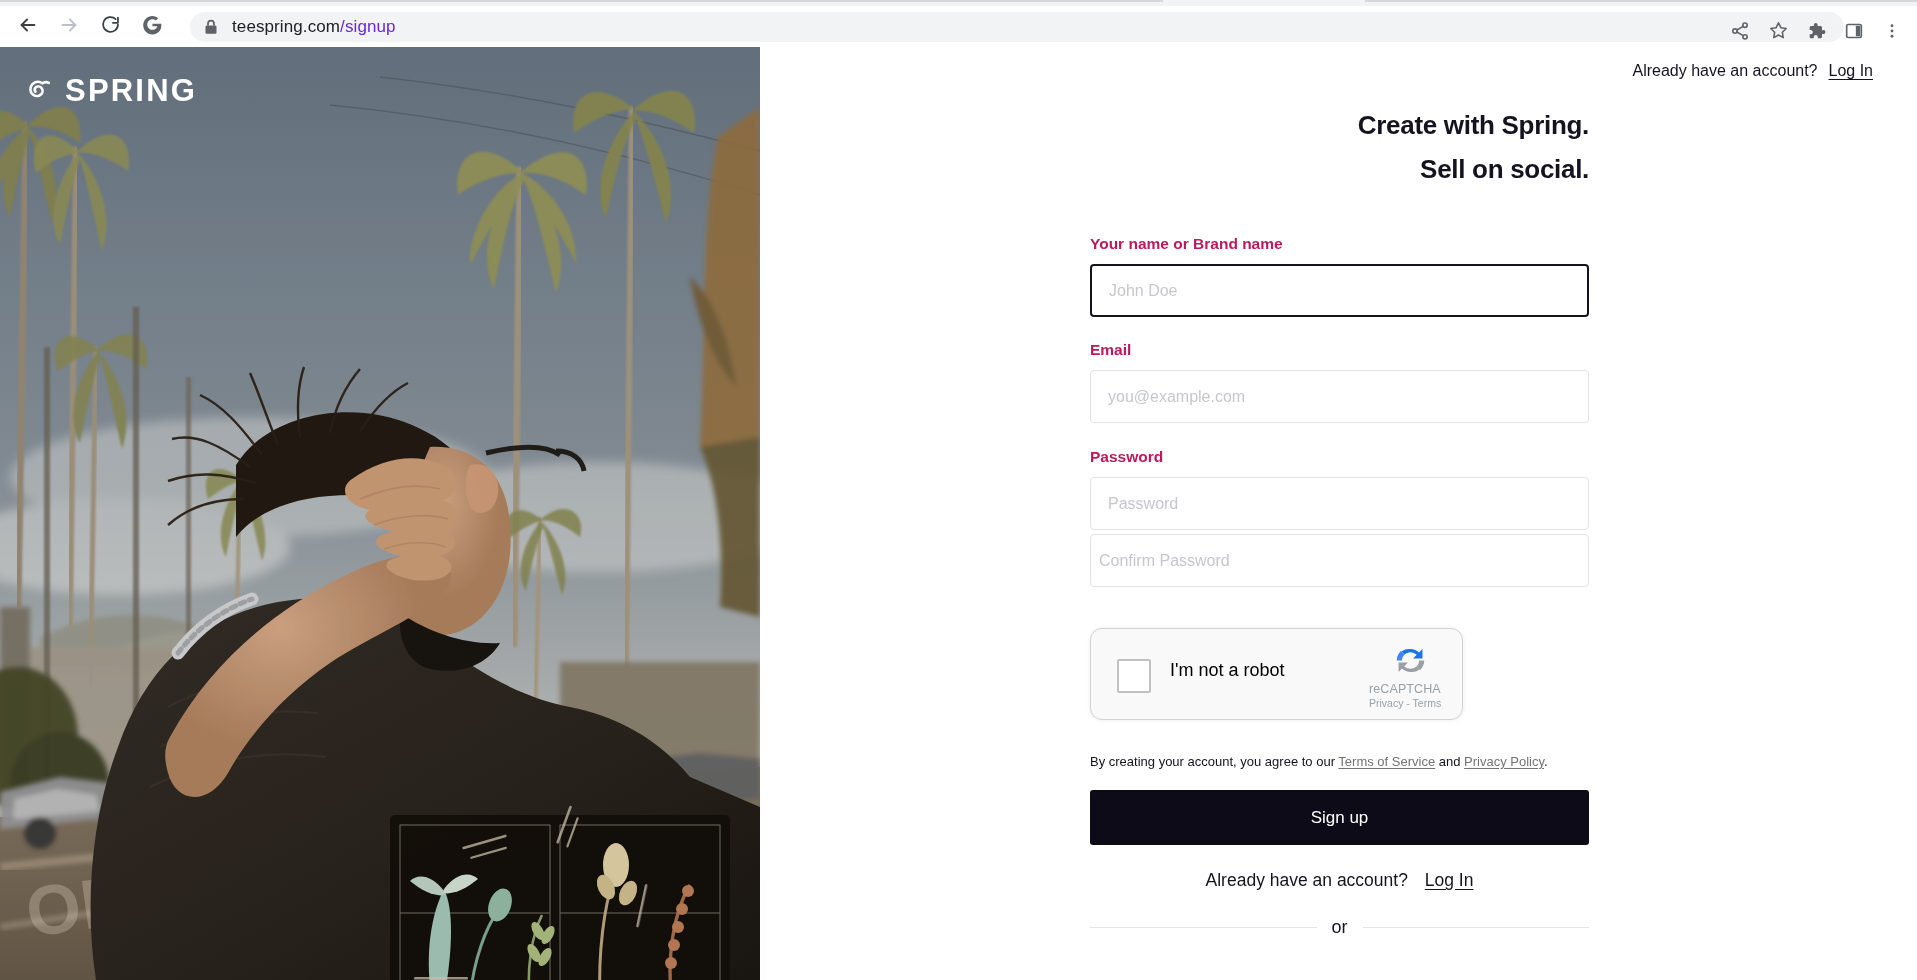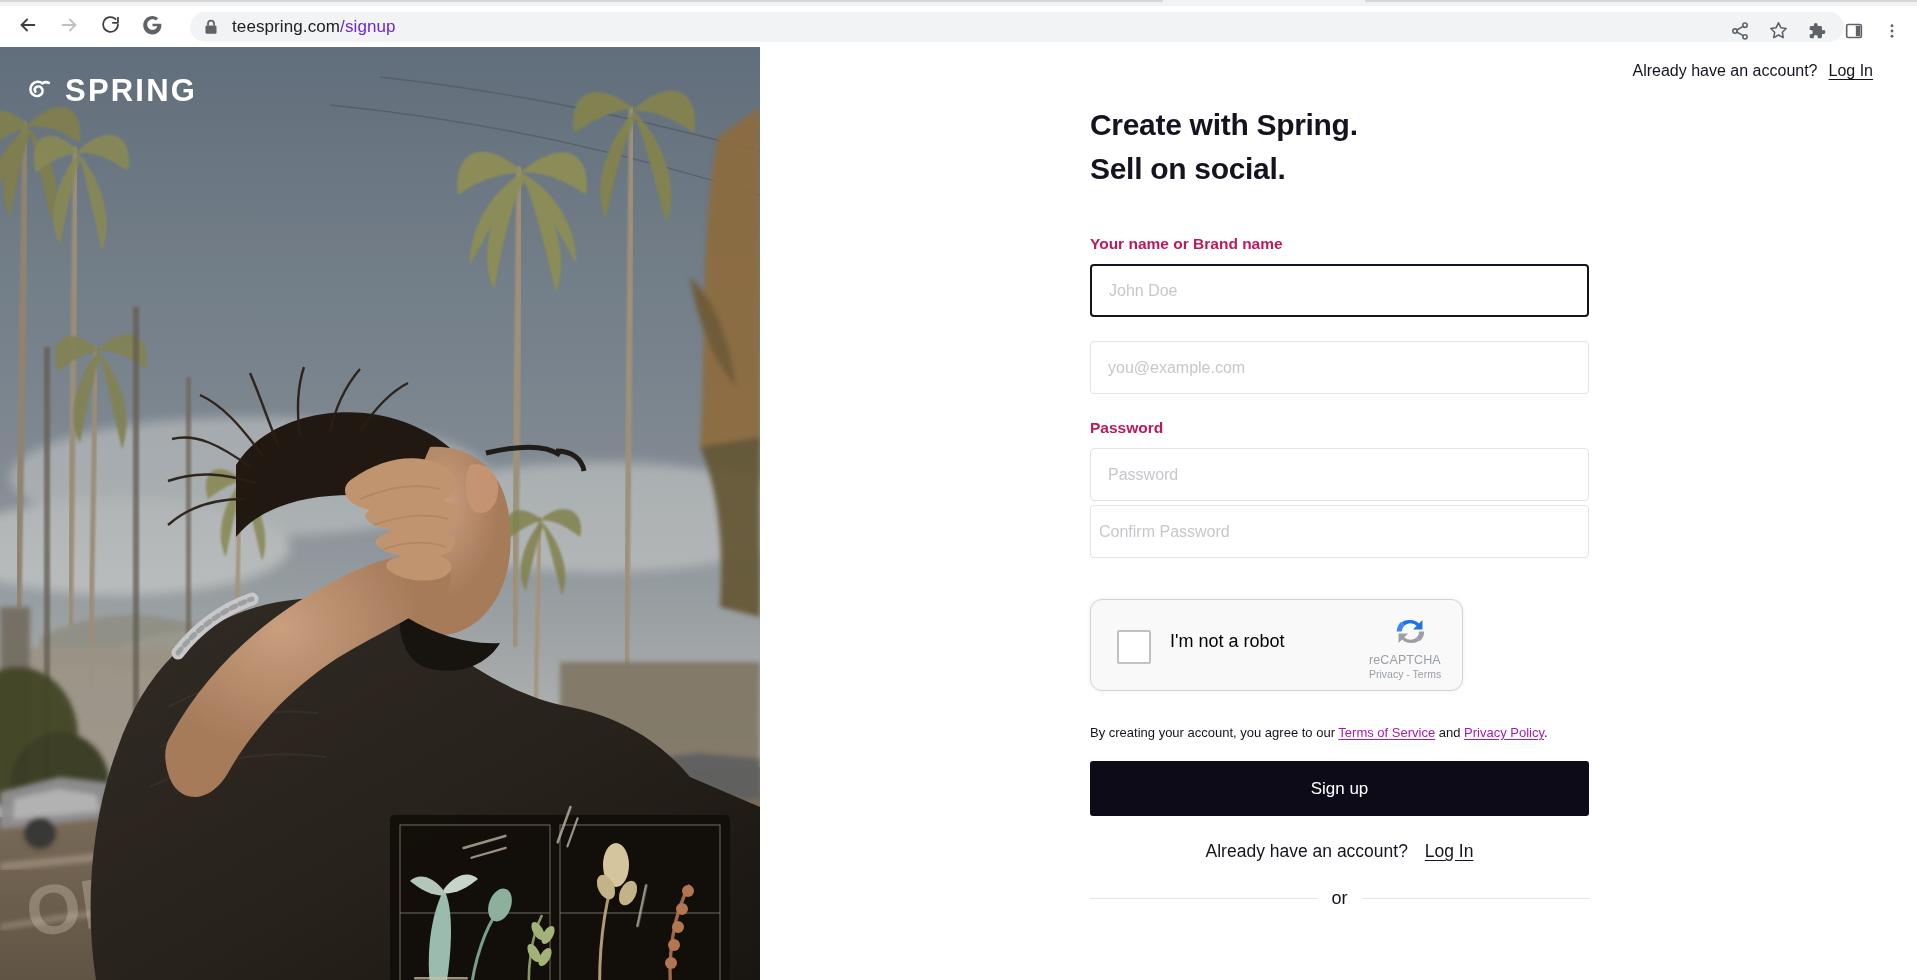--- a/index.html
+++ b/index.html
@@ -126,25 +126,26 @@
     text-underline-offset: 3px;
   }
 
   #form-column {
     position: absolute;
     left: 330px; top: 56px;
     width: 499px;
   }
 
   #signup-heading {
-    font-size: 30px;
+    font-size: 26px;
     line-height: 44px;
     font-weight: 700;
     color: #15131f;
     letter-spacing: -0.3px;
+    text-align: right;
   }
   #signup-heading .l2 { display: block; }
 
   .field-group { margin-top: 0; }
   .field-label {
     font-size: 15.5px;
     font-weight: 700;
     color: #be185d;
     margin-bottom: 11px;
   }
@@ -208,21 +209,21 @@
   #recaptcha-brand .legal a { color: #9aa0a6; text-decoration: none; }
 
   
   #terms-text {
     margin-top: 33px;
     font-size: 13px;
     color: #15131f;
     line-height: 18px;
   }
   #terms-text a {
-    color: #a21caf;
+    color: #737373;
     text-underline-offset: 2px;
   }
 
   
   #signup-button {
     margin-top: 19px;
     width: 499px; height: 55px;
     background: #0d0b17;
     color: #ffffff;
     border: none;
@@ -666,20 +667,21 @@
         <span>Create with Spring.</span>
         <span class="l2">Sell on social.</span>
       </h1>
 
       <div class="field-group" id="name-group">
         <div class="field-label">Your name or Brand name</div>
         <input class="text-input focused" id="name-input" type="text" placeholder="John Doe" style="">
       </div>
 
       <div class="field-group" id="email-group">
+        <div class="field-label">Email</div>
         <input class="text-input" id="email-input" type="text" placeholder="you@example.com" style="">
       </div>
 
       <div class="field-group" id="password-group">
         <div class="field-label">Password</div>
         <input class="text-input" id="password-input" type="text" placeholder="Password" style="">
         <input class="text-input" id="confirm-password-input" type="text" placeholder="Confirm Password" style="">
       </div>
 
       <div id="recaptcha-widget">

